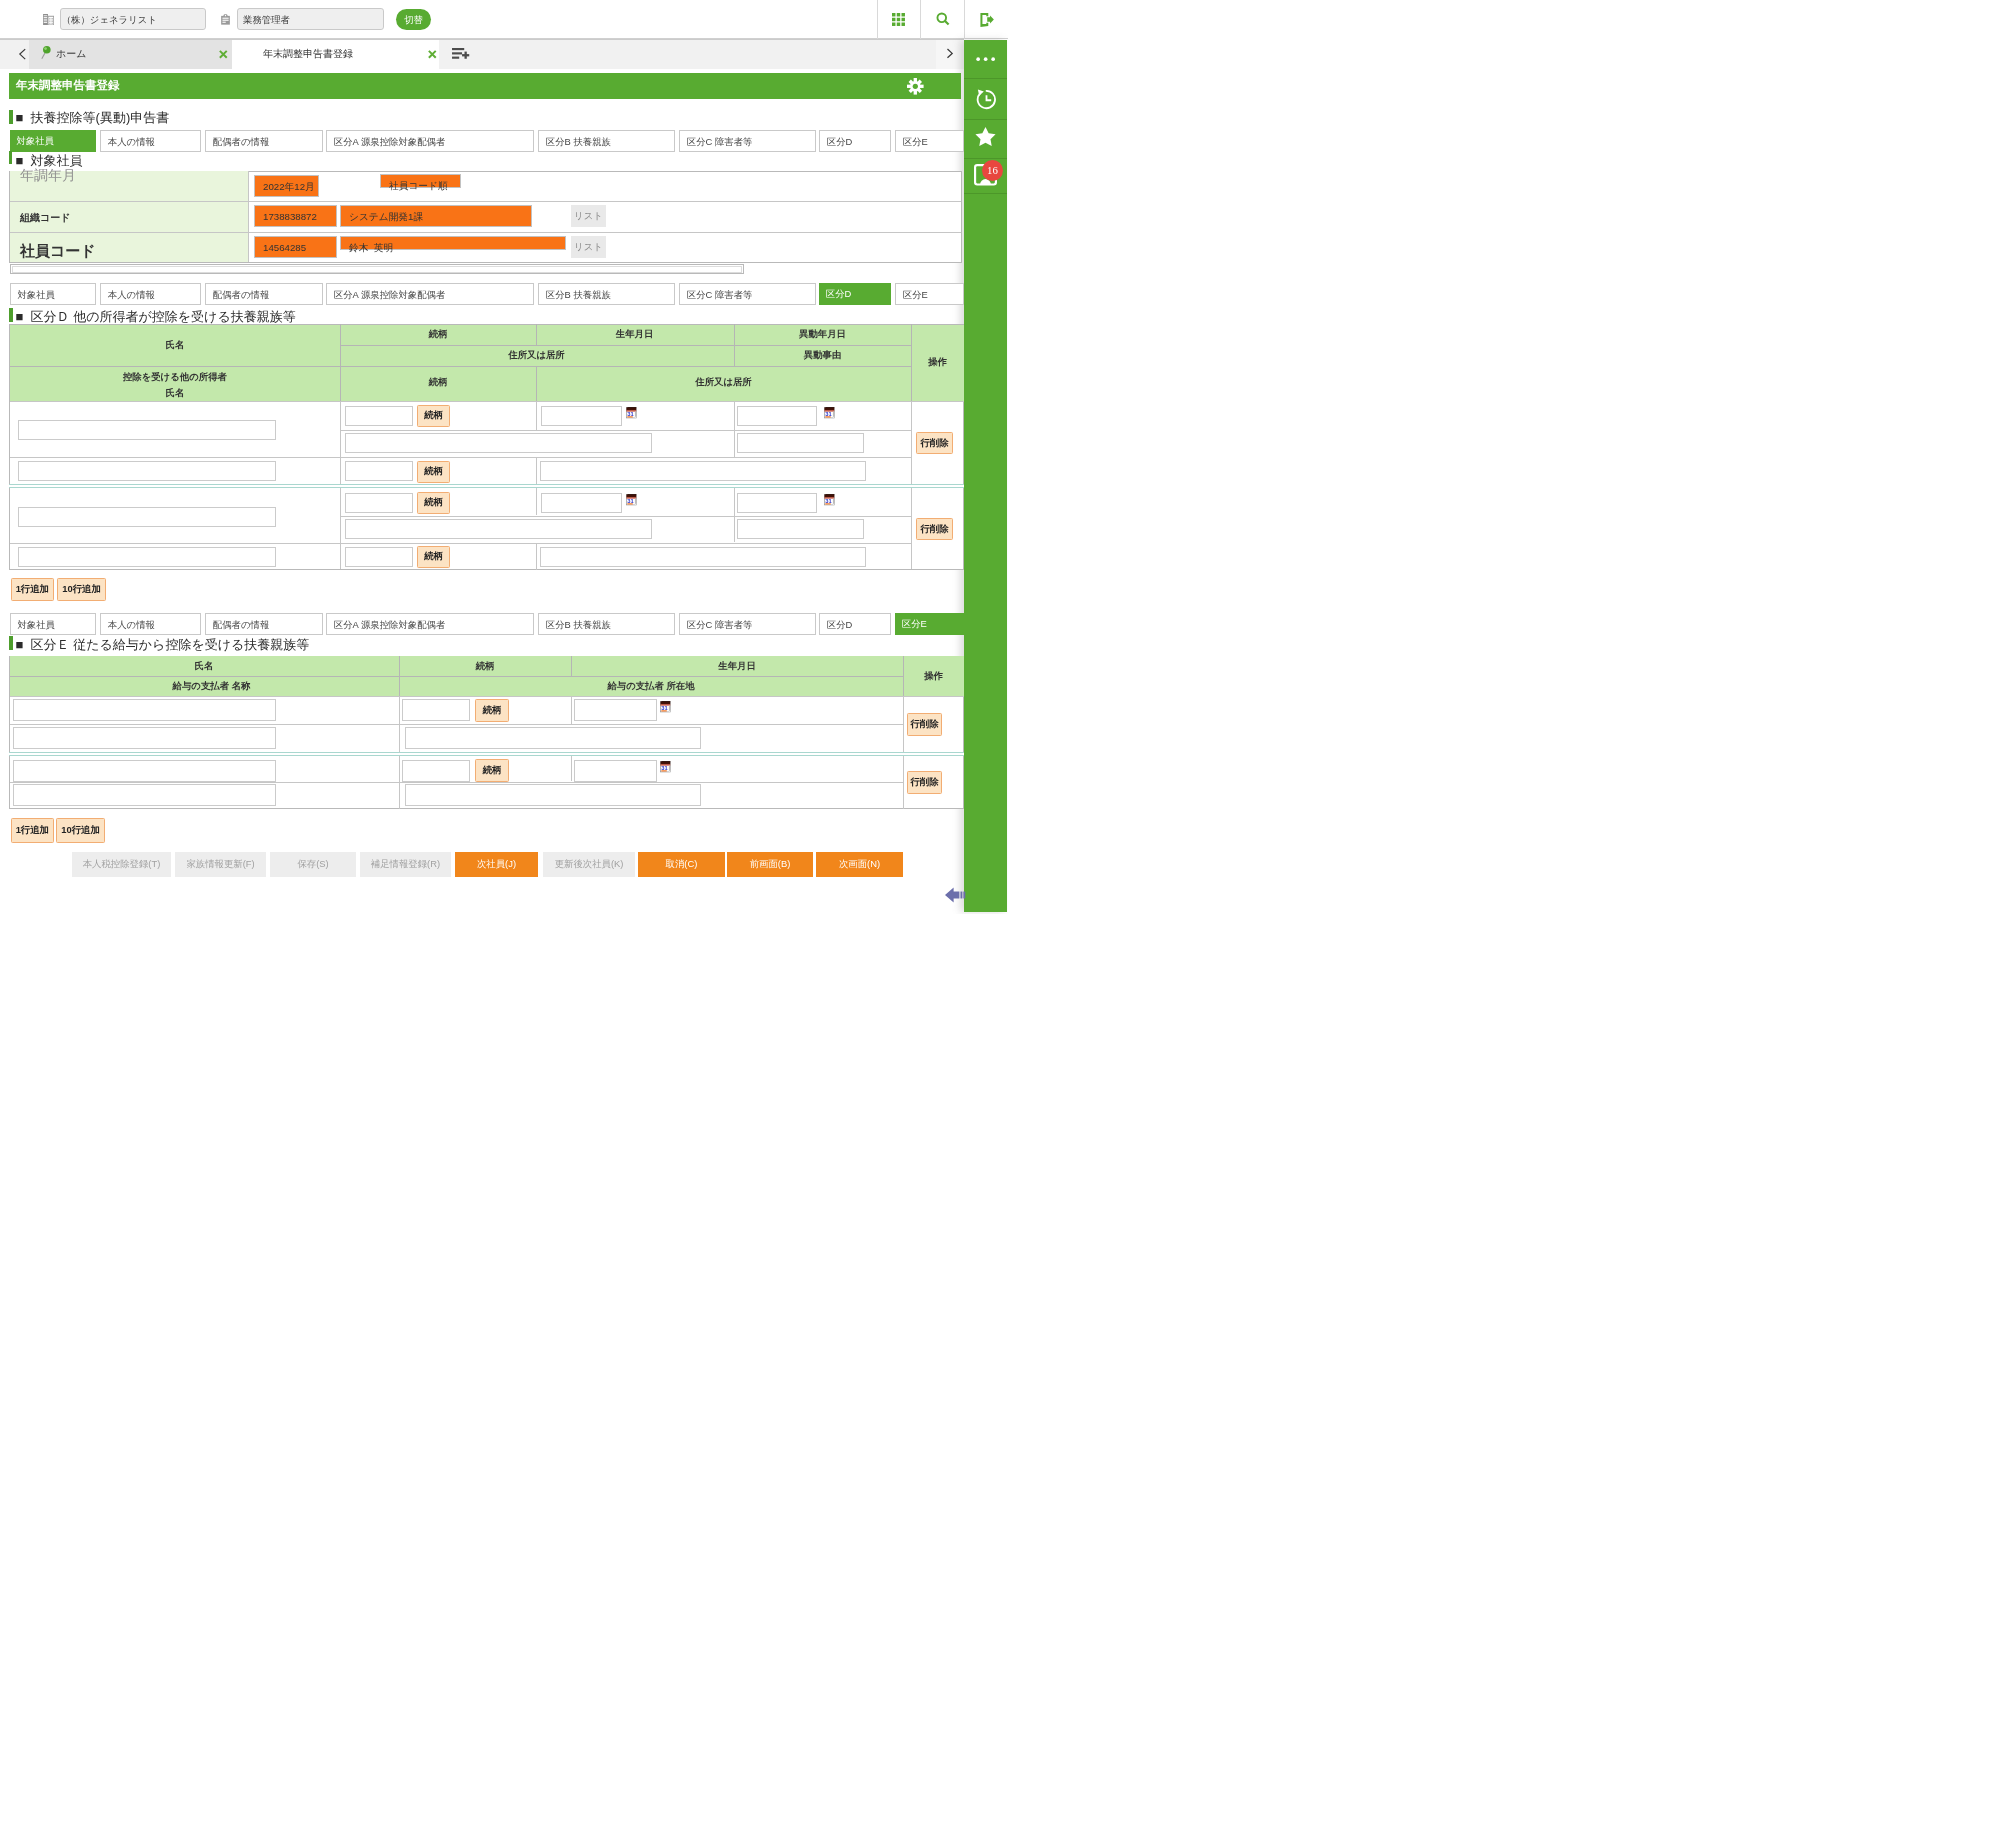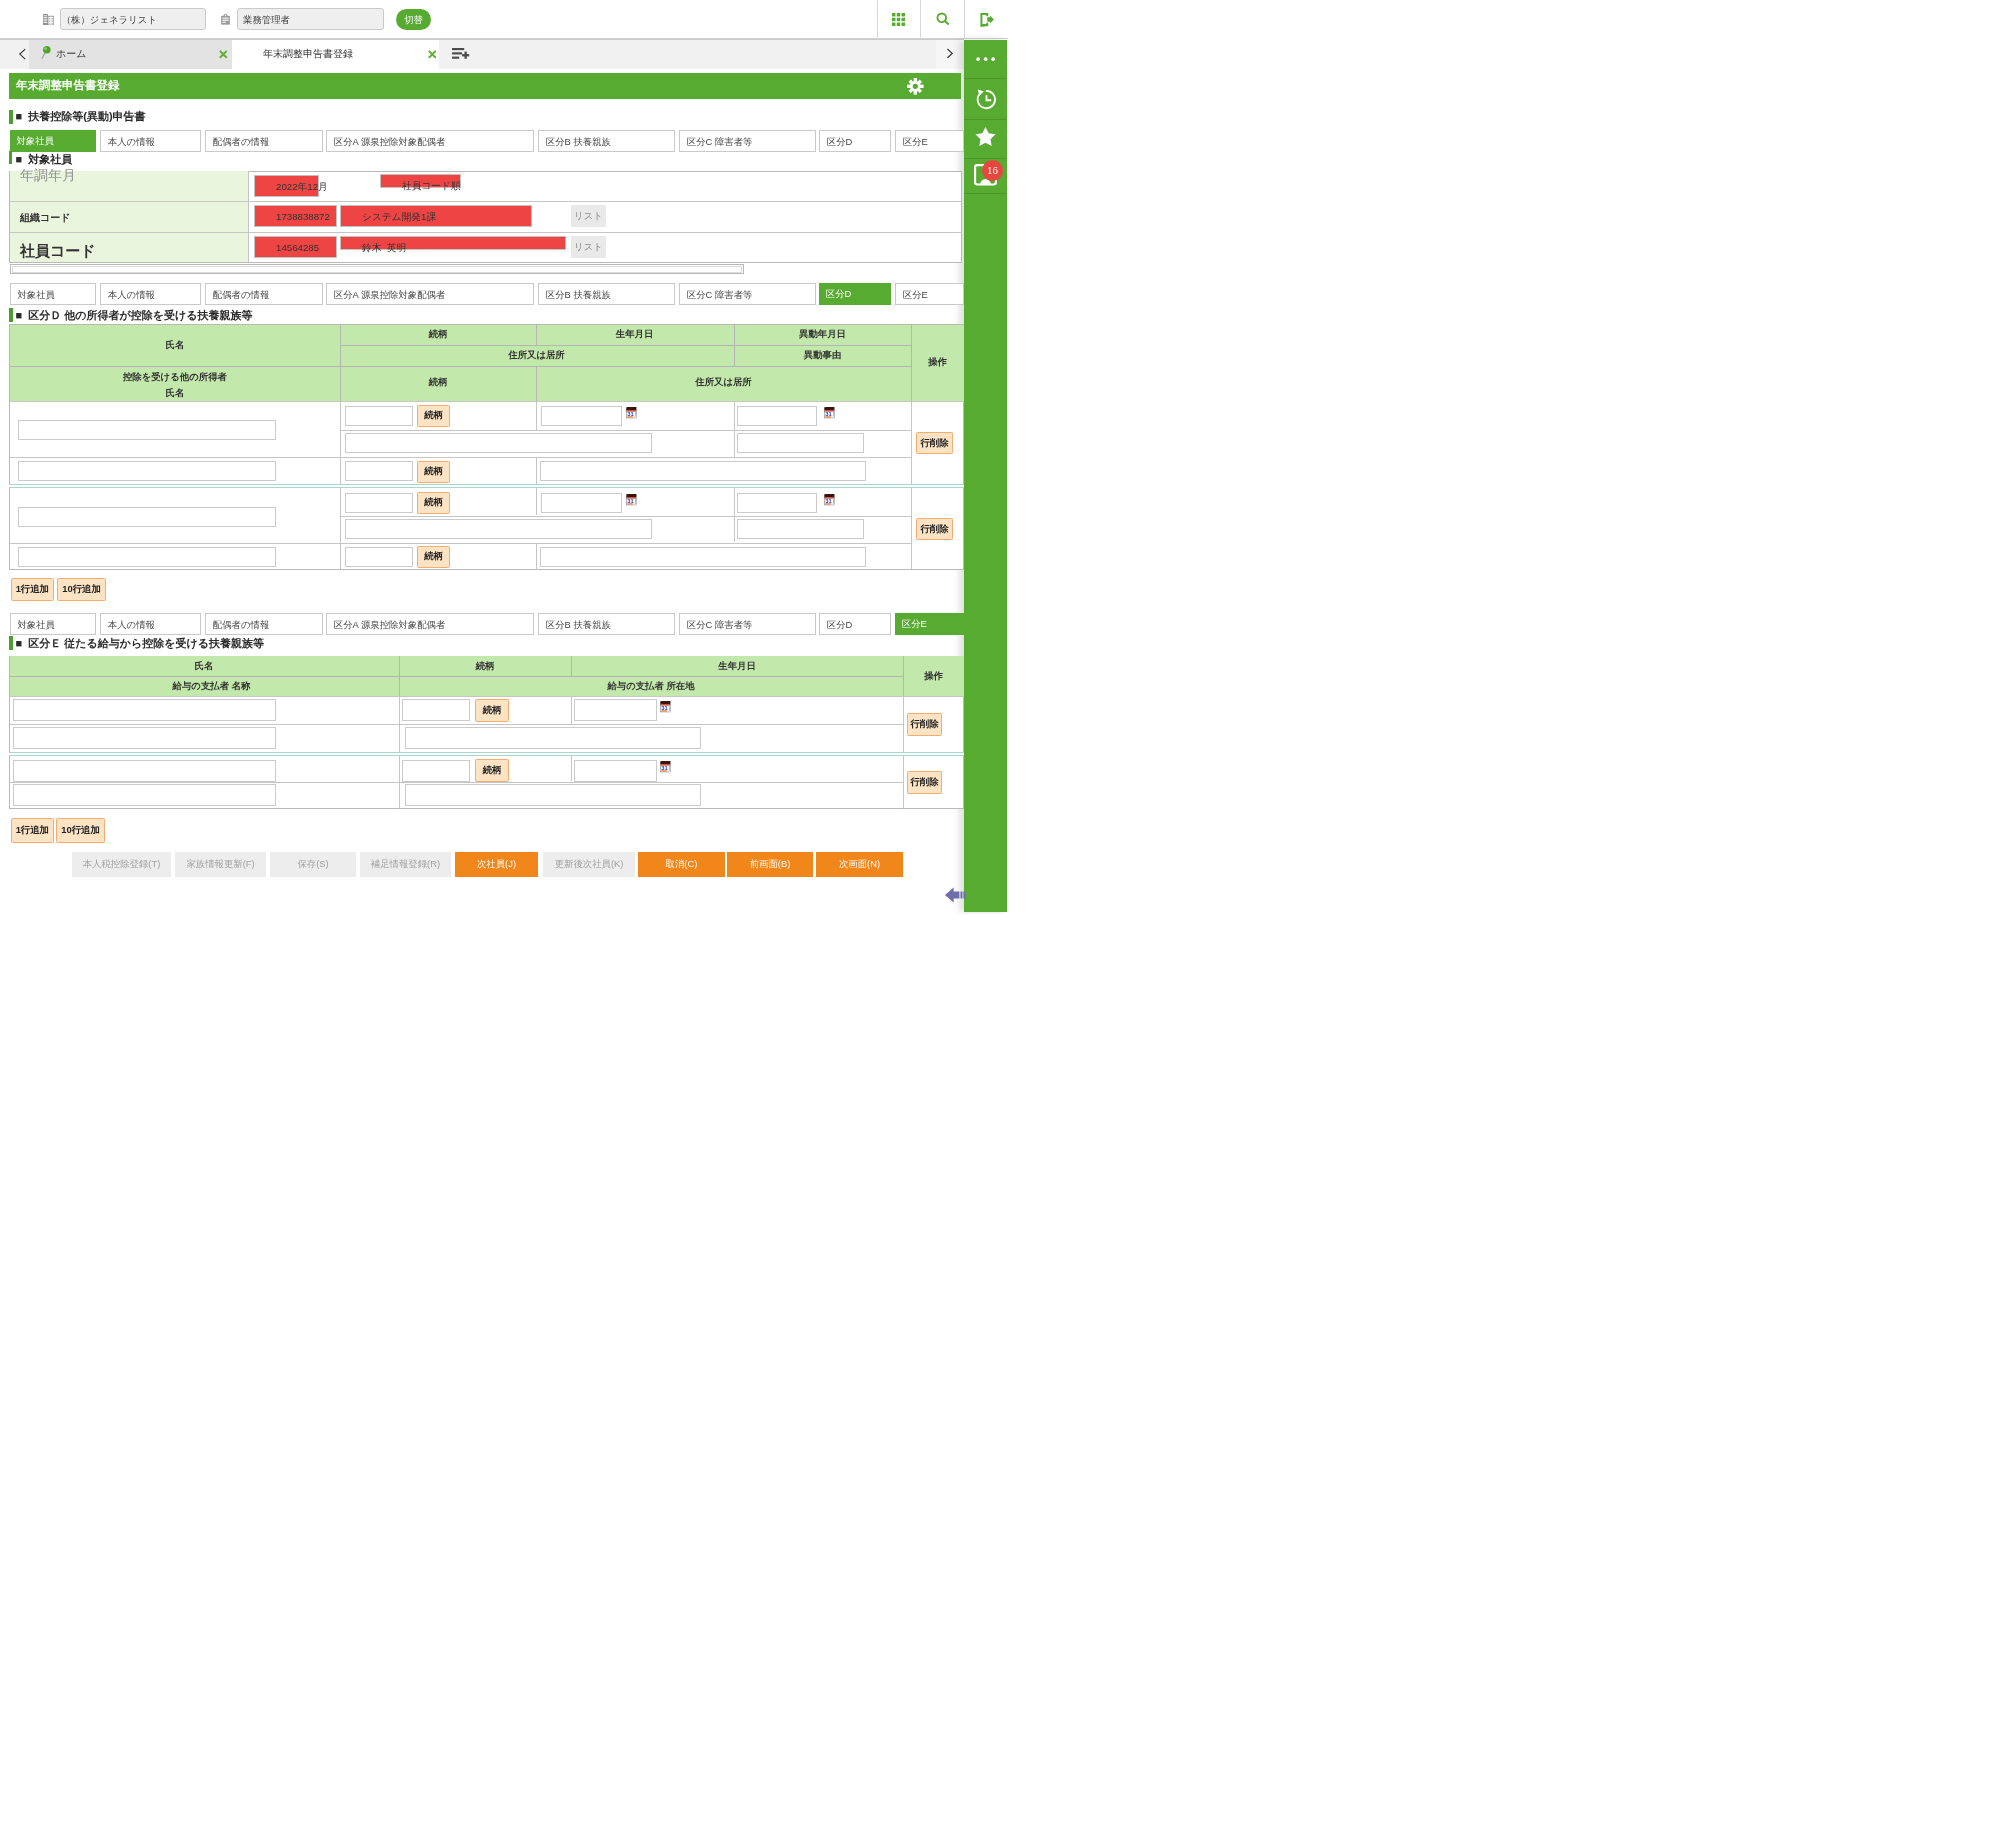--- a/index.html
+++ b/index.html
@@ -1,29 +1,29 @@
 <!DOCTYPE html>
 <html style="font-size:11.5px"><head><meta charset="utf-8">
 <style>
 * { margin:0; padding:0; box-sizing:border-box; }
 html,body { width:1008px; height:914px; background:#fff;
   font-family:"Liberation Sans",sans-serif; position:relative; overflow:hidden; }
 .abs { position:absolute; }
 .inp { position:absolute; background:#fff; border:0.7px solid #cbcbcb; }
-.ginp { position:absolute; background:#ef4444; border:0.7px solid #c2c2c2;
-  font-size:9.7px; color:#333; line-height:21px; padding-left:21px; white-space:nowrap; }
+.ginp { position:absolute; background:#f97316; border:0.7px solid #c2c2c2;
+  font-size:9.7px; color:#333; line-height:21px; padding-left:8px; white-space:nowrap; }
 .obtn { position:absolute; background:#fce3c4; border:1.4px solid #f2ad73;
   font-size:9.4px; font-weight:bold; color:#222; text-align:center; border-radius:1.4px; white-space:nowrap;}
 .hcell { position:absolute; background:#c3e8ab; }
 .hlab { position:absolute; font-size:9.4px; font-weight:bold; color:#333; text-align:center; white-space:nowrap;}
 .tab { position:absolute; background:#fff; border:0.7px solid #c9c9c9; font-size:9.4px;
   color:#444; padding-left:6.8px; line-height:21px; height:22px; white-space:nowrap; overflow:hidden;}
 .tabact { position:absolute; background:#58ab31; font-size:9.4px; color:#fff;
   padding-left:6.8px; line-height:22px; height:22px; white-space:nowrap; overflow:hidden;}
-.sech { position:absolute; font-size:11px; font-weight:bold; color:#2b2b2b; white-space:nowrap;}
+.sech { position:absolute; font-size:13px; font-weight:normal; color:#2b2b2b; white-space:nowrap;}
 .gbar { position:absolute; width:3.2px; background:#4e9e2d; }
 .vline { position:absolute; width:0.7px; background:#c6c6c6; }
 .hline { position:absolute; height:0.7px; background:#c6c6c6; }
 .ftb { position:absolute; height:24.5px; font-size:9.4px; text-align:center; line-height:24.5px; white-space:nowrap;}
 </style></head>
 <body>
 
 <div class="abs" style="left:0;top:0;width:1008px;height:39px;background:#fff;border-bottom:0.7px solid #d0d0d0;"></div>
 <svg class="abs" style="left:43px;top:13.7px" width="10.8" height="11" viewBox="0 0 15 15.5">
 <rect x="0" y="0" width="6.9" height="15.5" fill="#8f8f8f"></rect>

